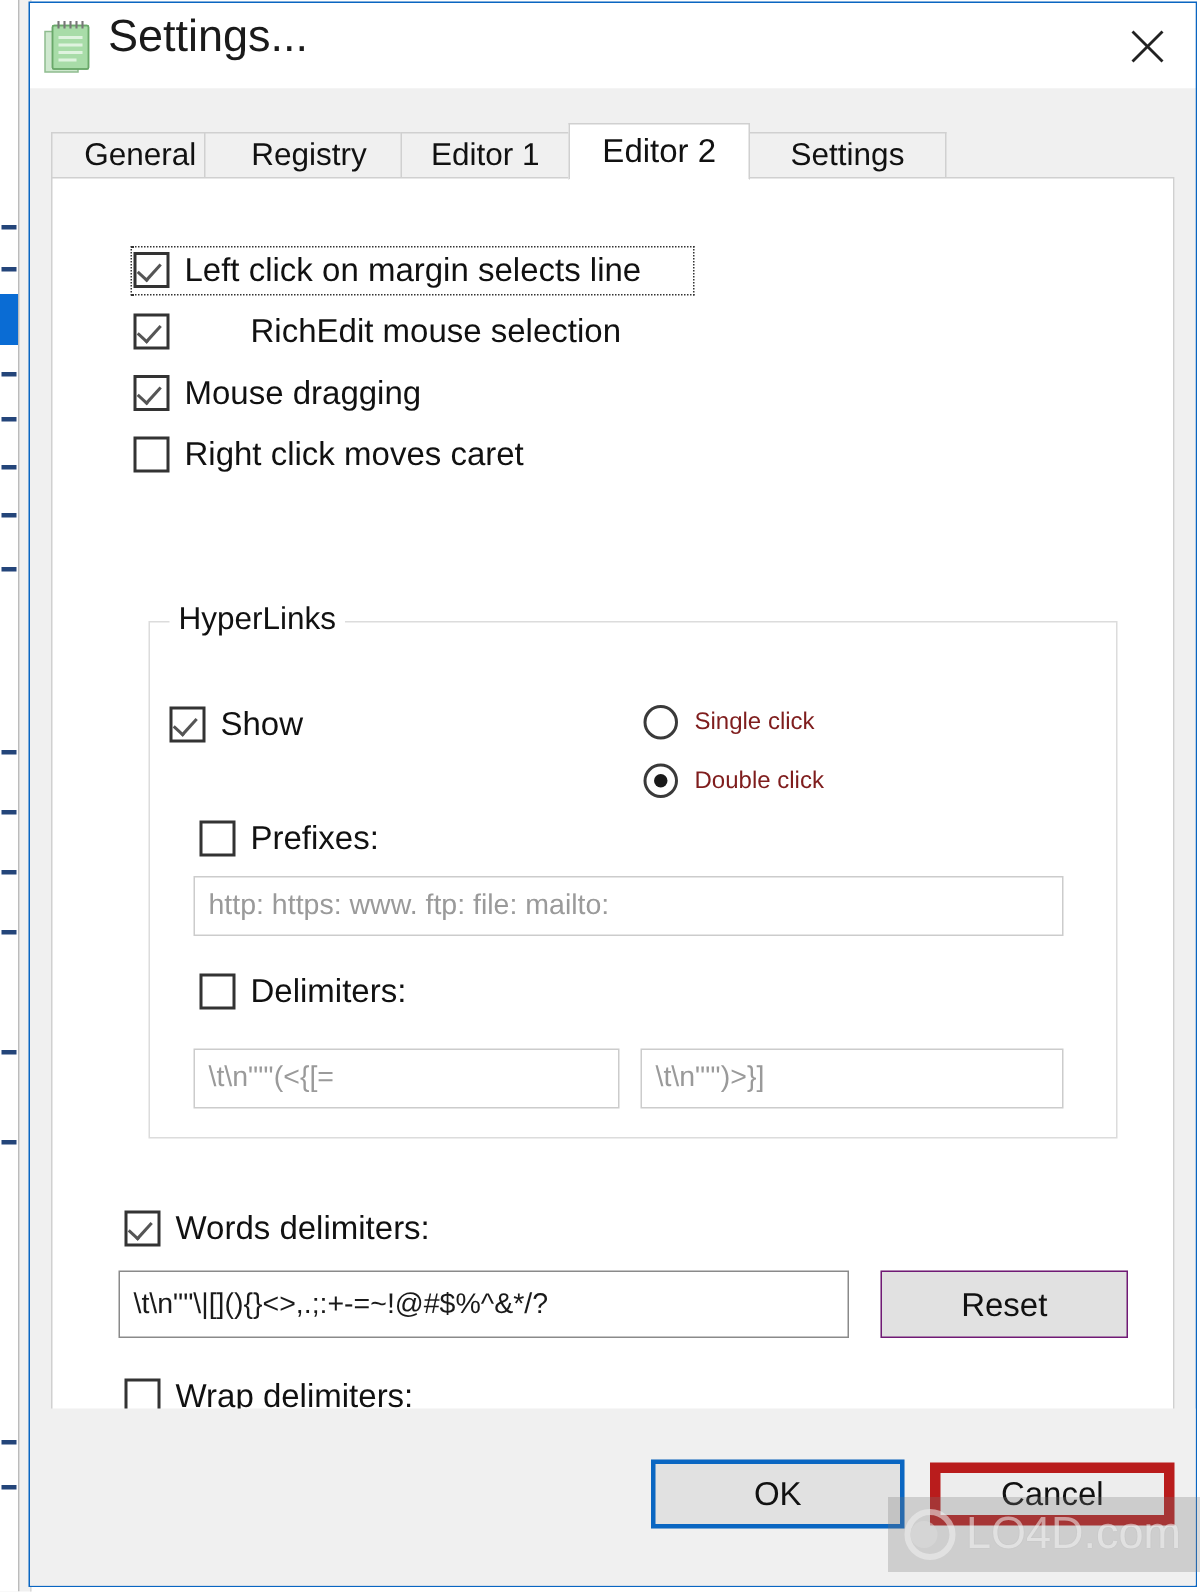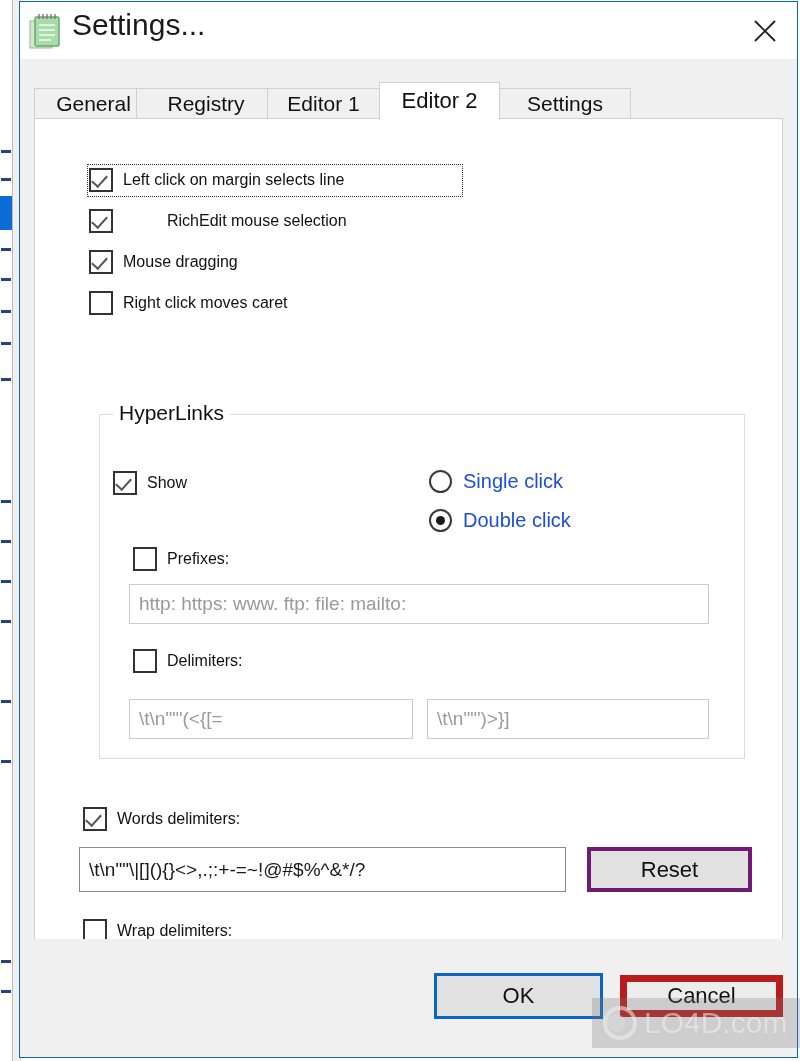--- a/index.html
+++ b/index.html
@@ -123,21 +123,21 @@
     content: "";
     position: absolute;
     left: 4px; top: 2px;
     width: 7px; height: 13px;
     border: solid #555555;
     border-width: 0 2px 2px 0;
     transform: rotate(42deg);
   }
   .cb-label {
     position: absolute;
-    font-size: 16px;
+    font-size: 22px;
     color: #111111;
     white-space: nowrap;
     line-height: 24px;
   }
   .focus-ring {
     position: absolute;
     border: 1px dotted #333;
     box-sizing: border-box;
   }
 
@@ -153,22 +153,22 @@
   .rd.selected::after {
     content: "";
     position: absolute;
     left: 5px; top: 5px;
     width: 9px; height: 9px;
     border-radius: 50%;
     background: #1a1a1a;
   }
   .rd-label {
     position: absolute;
-    font-size: 20px;
-    color: #1d4ed8;
+    font-size: 16px;
+    color: #7f1d1d;
     white-space: nowrap;
     line-height: 23px;
   }
 
   
   #group-hyperlinks {
     position: absolute;
     left: 64px; top: 295px;
     width: 646px; height: 345px;
     border: 1px solid #dcdcdc;
@@ -200,21 +200,21 @@
   }
   .tbox.enabled {
     border: 1px solid #8a8a8a;
     color: #1a1a1a;
   }
 
   
   .btn {
     position: absolute;
     background: #e1e1e1;
-    border: 4px solid #701a75;
+    border: 1px solid #701a75;
     box-sizing: border-box;
     display: flex; align-items: center; justify-content: center;
     font-size: 22px;
     color: #111111;
     cursor: default;
     white-space: nowrap;
   }
   .btn.default {
     border: 3px solid #0a66c2;
   }

